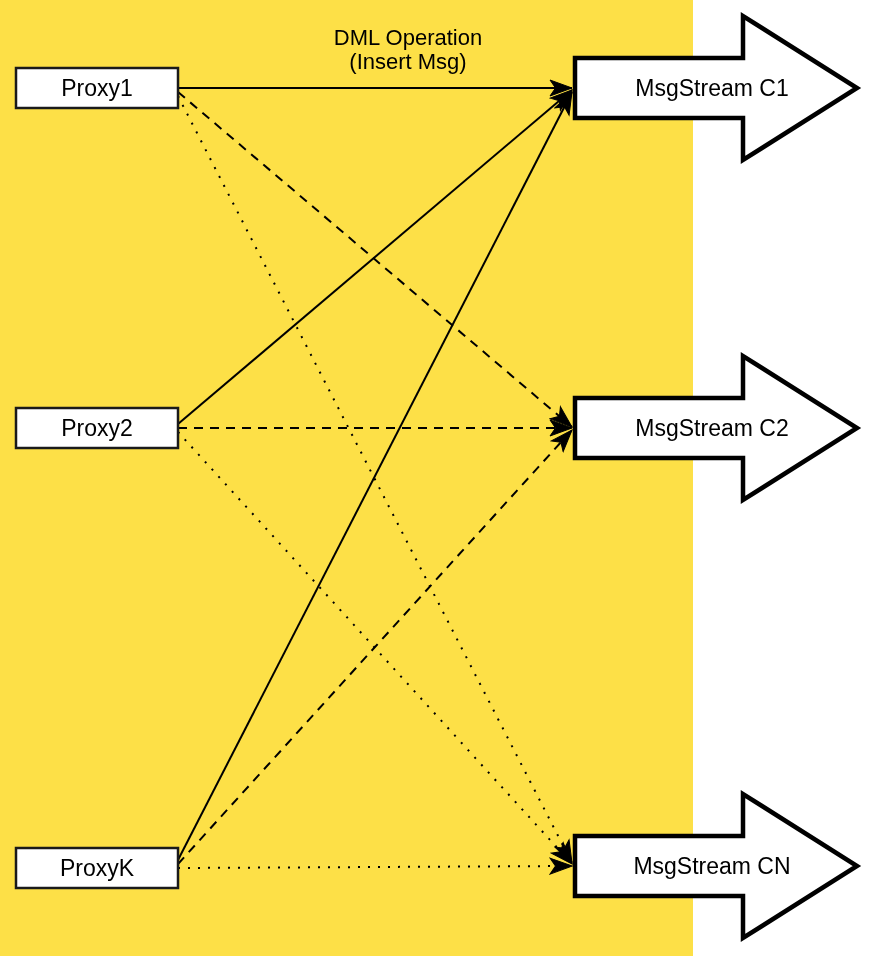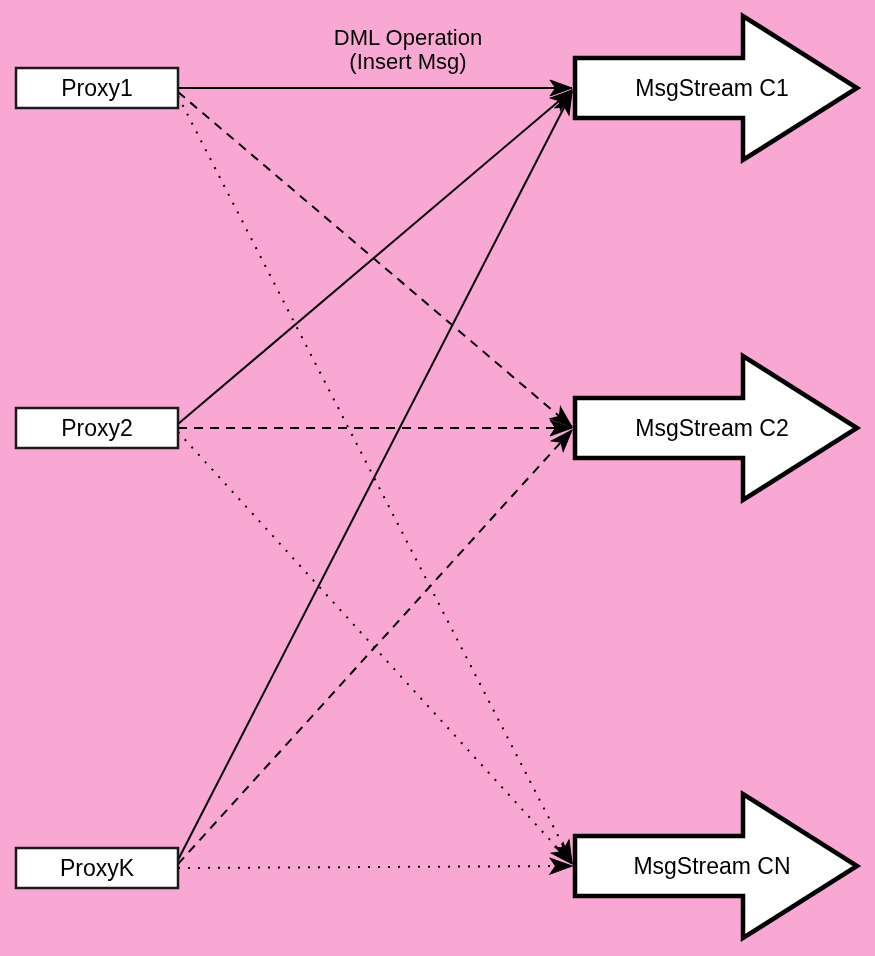--- a/index.html
+++ b/index.html
@@ -2,23 +2,23 @@
 <html><head>
 <meta charset="utf-8">
 <style>
   html, body {
     margin: 0;
     padding: 0;
     background: #ffffff;
   }
   .canvas {
     position: relative;
-    width: 875px;
+    width: 693px;
     height: 956px;
-    background: #f9a8d4;
+    background: #fde047;
     font-family: "Liberation Sans", sans-serif;
   }
   svg {
     display: block;
   }
   text {
     font-family: "Liberation Sans", sans-serif;
     fill: #000000;
   }
   .title-text {

